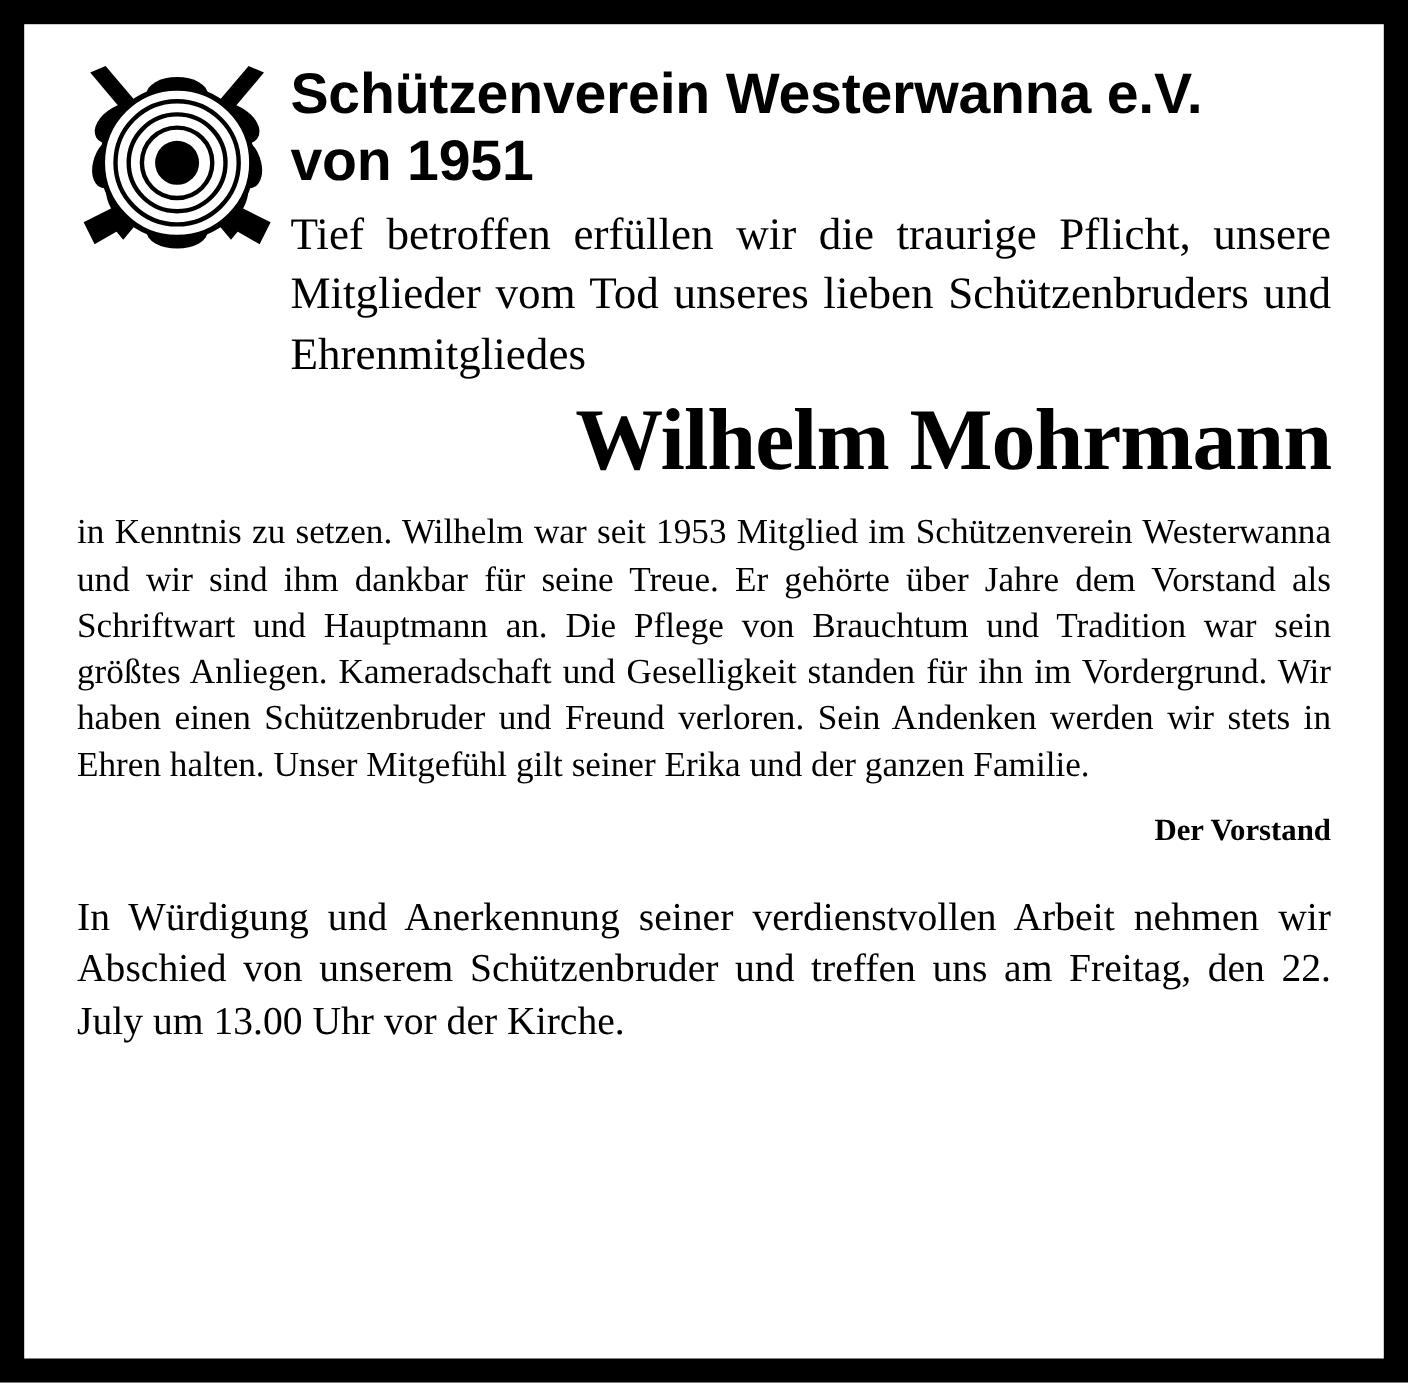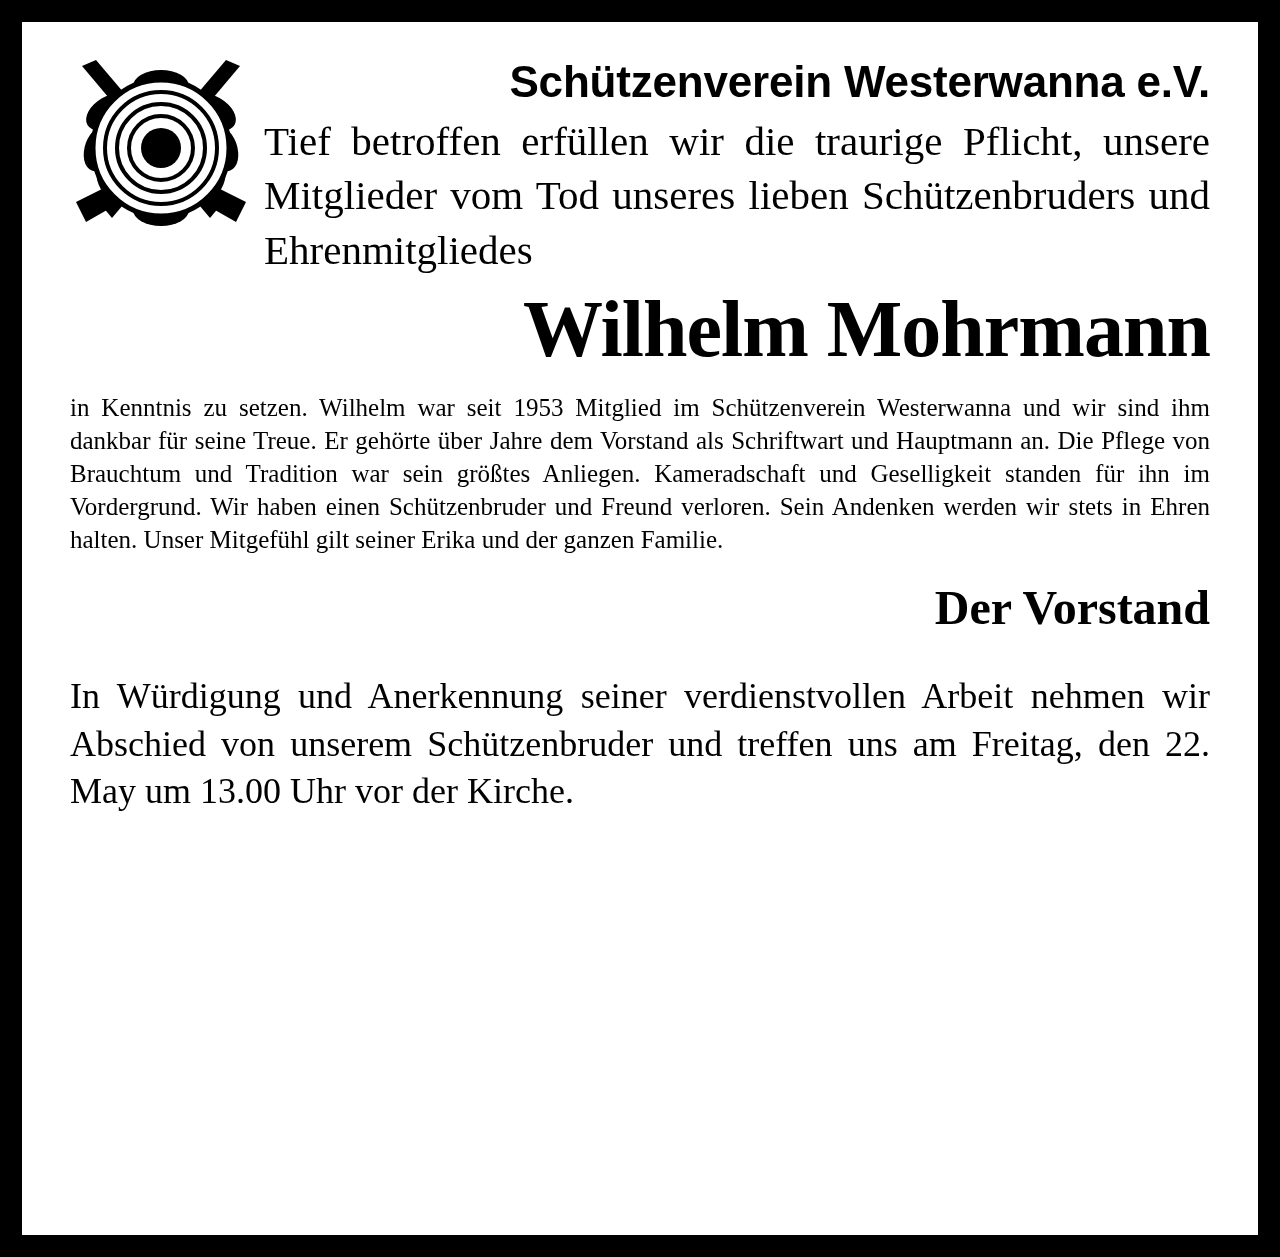--- a/index.html
+++ b/index.html
@@ -35,23 +35,23 @@
     margin-top: 6px;
     margin-right: 12px;
   }
   .header-text {
     flex: 1 1 auto;
     padding-top: 6px;
   }
   .club-name {
     font-family: "Liberation Sans", sans-serif;
     font-weight: bold;
-    font-size: 44px;
+    font-size: 52px;
     line-height: 1.18;
-    text-align: right;
+    text-align: left;
     color: #000;
     margin: 0;
     letter-spacing: -0.2px;
   }
   .intro {
     font-family: "Liberation Serif", serif;
     font-size: 41px;
     line-height: 1.33;
     text-align: justify;
     text-align-last: left;
@@ -63,32 +63,32 @@
     font-weight: bold;
     font-size: 80px;
     line-height: 1.1;
     text-align: right;
     color: #000;
     margin: 8px 0 2px 0;
     letter-spacing: -1px;
   }
   .body-text {
     font-family: "Liberation Serif", serif;
-    font-size: 25px;
+    font-size: 32px;
     line-height: 1.32;
     text-align: justify;
     text-align-last: left;
     color: #000;
     margin: 18px 0 0 0;
     hyphens: manual;
   }
   .signature {
     font-family: "Liberation Serif", serif;
     font-weight: bold;
-    font-size: 48px;
+    font-size: 28px;
     text-align: right;
     color: #000;
     margin: 24px 0 0 0;
   }
   .closing-text {
     font-family: "Liberation Serif", serif;
     font-size: 36px;
     line-height: 1.32;
     text-align: justify;
     text-align-last: left;
@@ -130,27 +130,28 @@
             <circle cx="91" cy="92" r="56" fill="none" stroke="#000" stroke-width="4"></circle>
             <circle cx="91" cy="92" r="44" fill="none" stroke="#000" stroke-width="4"></circle>
             <circle cx="91" cy="92" r="32" fill="none" stroke="#000" stroke-width="4"></circle>
             <circle cx="91" cy="92" r="20" fill="#000"></circle>
           </g>
         </svg>
       </div>
 
       <div class="header-text">
         <div class="club-name">Schützenverein Westerwanna e.V.</div>
+        <div class="club-name">von 1951</div>
         <p class="intro">Tief betroffen erfüllen wir die traurige Pflicht, unsere Mitglieder vom Tod unseres lieben Schützenbruders und Ehrenmitgliedes</p>
       </div>
 
     </div>
 
     <div class="deceased-name">Wilhelm Mohrmann</div>
 
     <p class="body-text">in Kenntnis zu setzen. Wilhelm war seit 1953 Mitglied im Schützenverein Westerwanna und wir sind ihm dankbar für seine Treue. Er gehörte über Jahre dem Vorstand als Schriftwart und Hauptmann an. Die Pflege von Brauchtum und Tradition war sein größtes Anliegen. Kameradschaft und Geselligkeit standen für ihn im Vordergrund. Wir haben einen Schützenbruder und Freund verloren. Sein Andenken werden wir stets in Ehren halten. Unser Mitgefühl gilt seiner Erika und der ganzen Familie.</p>
 
     <p class="signature">Der Vorstand</p>
 
-    <p class="closing-text">In Würdigung und Anerkennung seiner verdienstvollen Arbeit nehmen wir Abschied von unserem Schützenbruder und treffen uns am Freitag, den 22. May um 13.00 Uhr vor der Kirche.</p>
+    <p class="closing-text">In Würdigung und Anerkennung seiner verdienstvollen Arbeit nehmen wir Abschied von unserem Schützenbruder und treffen uns am Freitag, den 22. July um 13.00 Uhr vor der Kirche.</p>
 
   </div>
 </div>
 
 </body></html>

